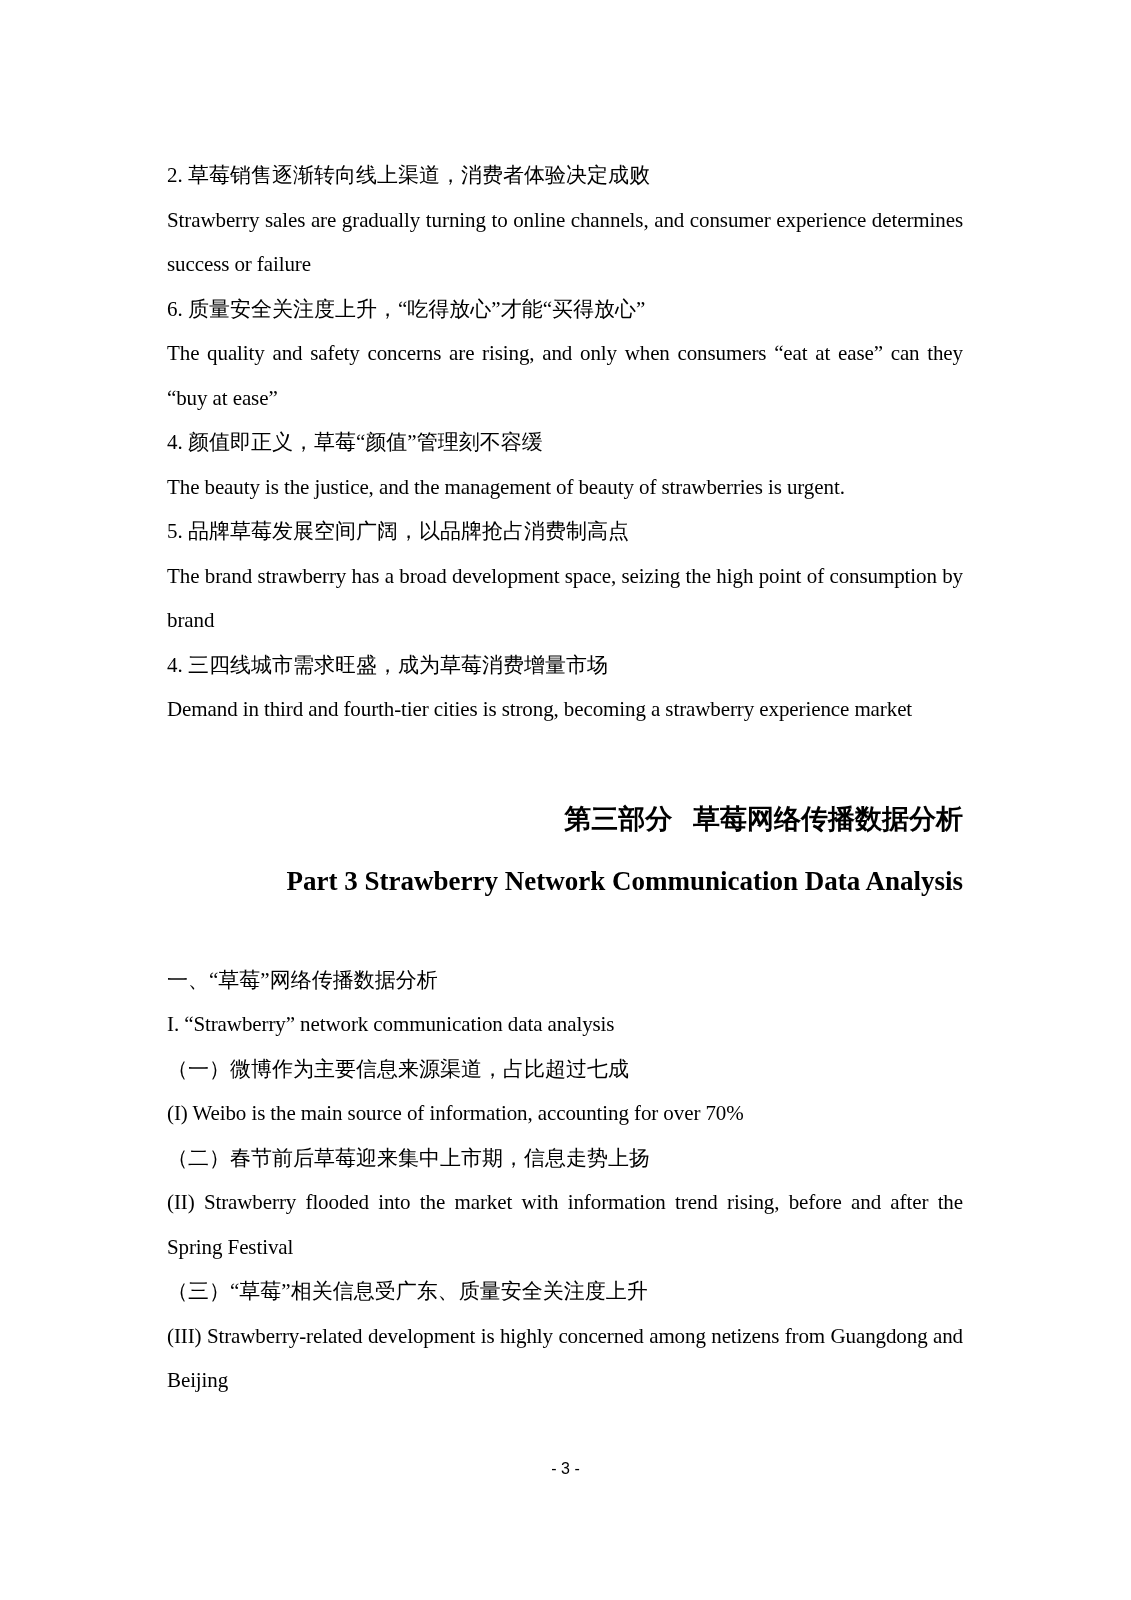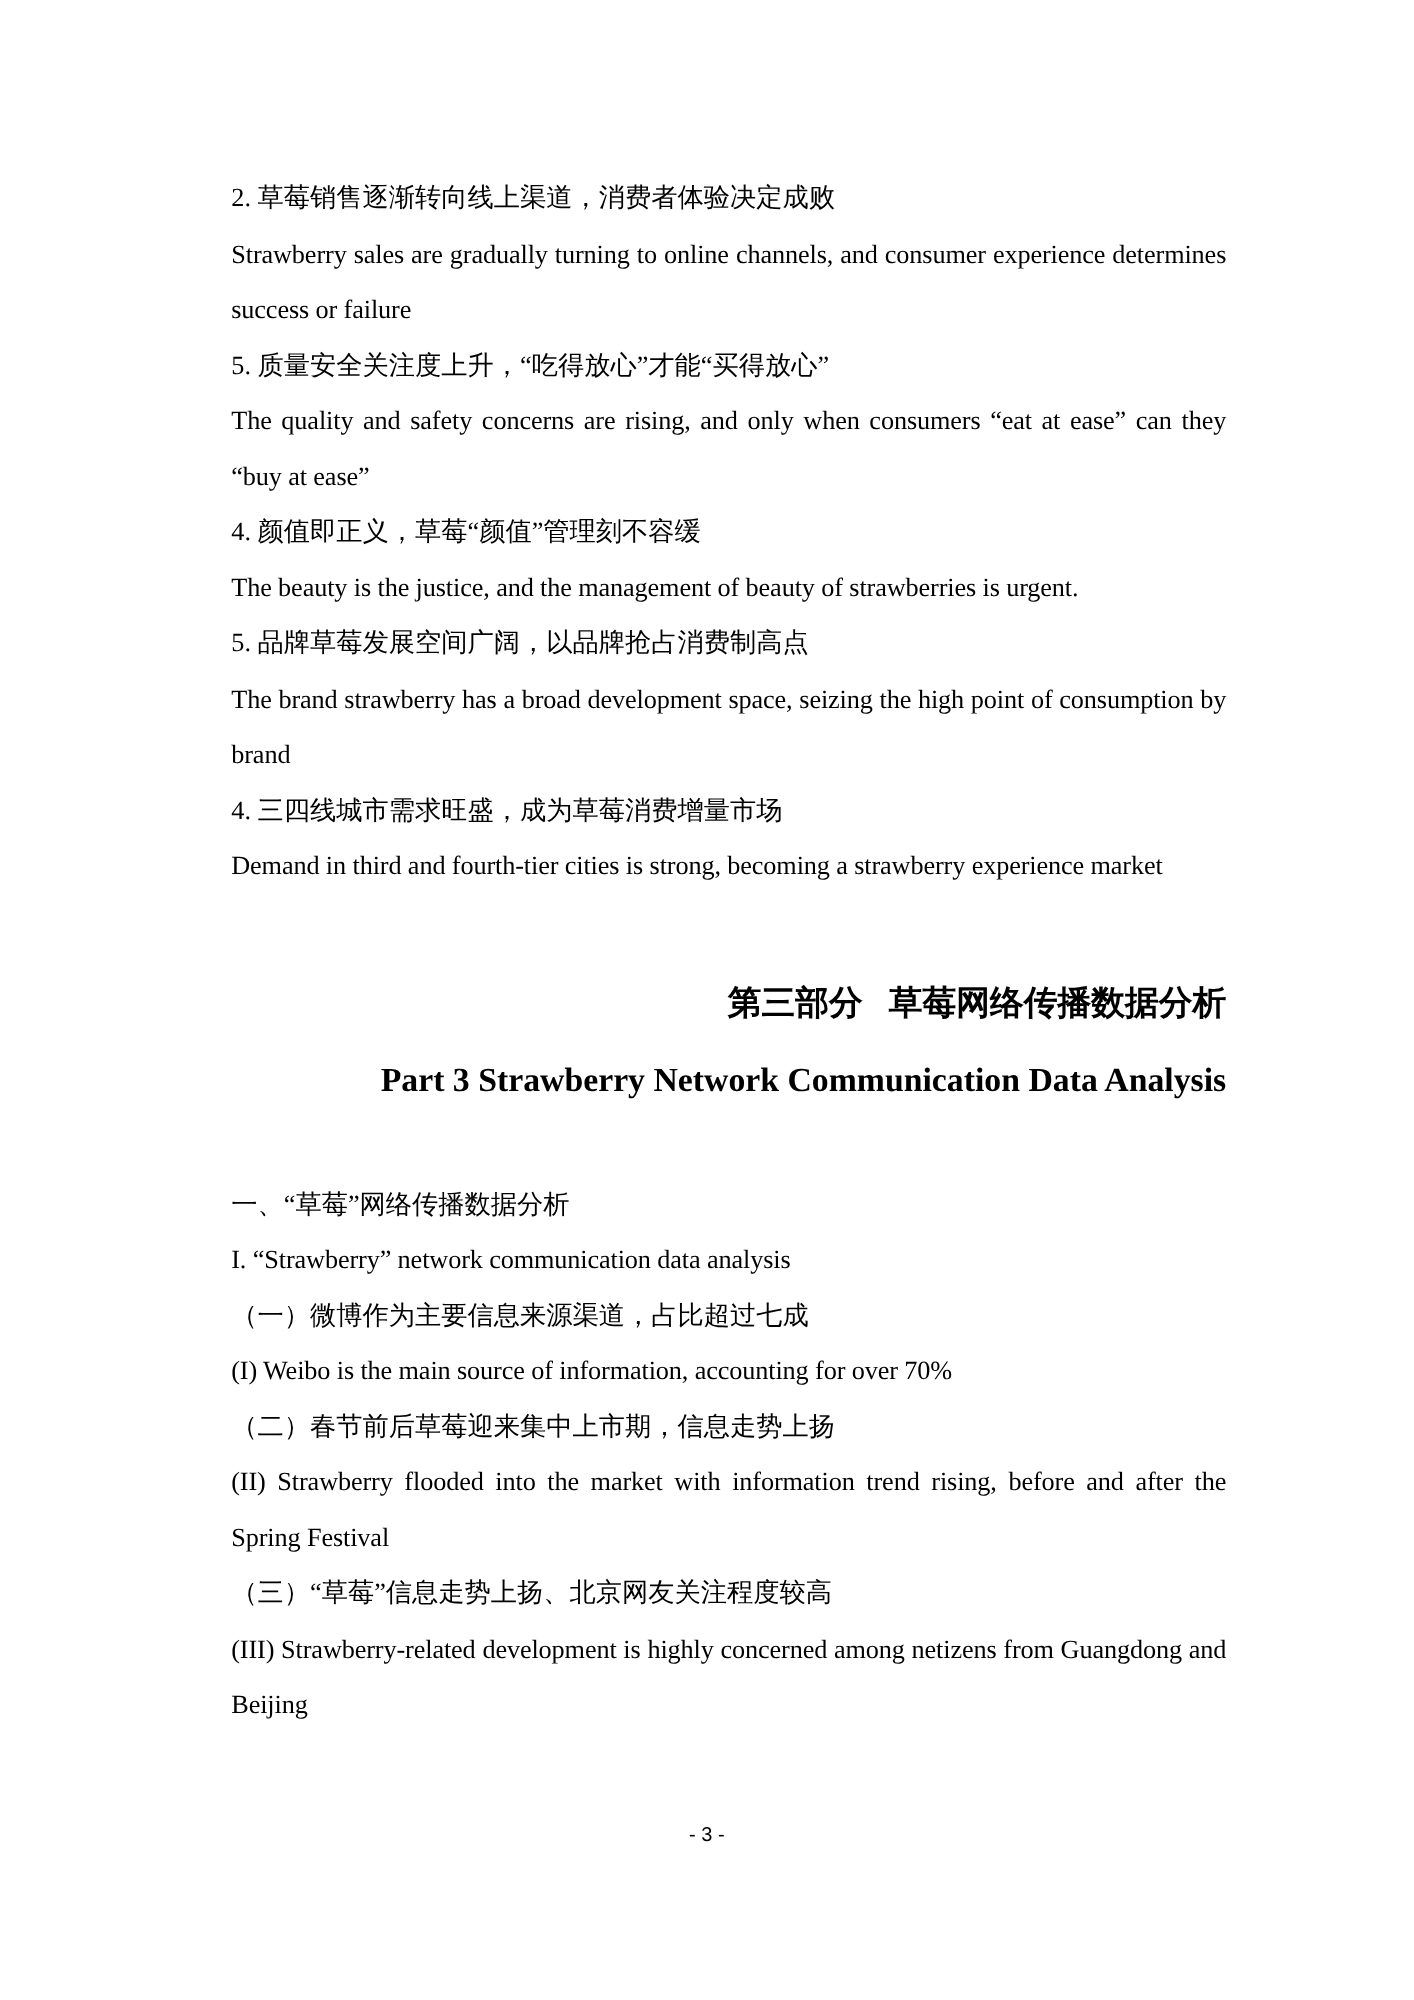--- a/index.html
+++ b/index.html
@@ -12,23 +12,22 @@
     width: 1131px;
     height: 1600px;
     background: #ffffff;
     color: #000000;
     font-family: "Liberation Serif", "DejaVu Serif", serif;
     overflow: hidden;
   }
   .content {
     position: absolute;
     left: 167px;
-    top: 136px;
+    top: 153px;
     width: 796px;
-    margin-left: 18px;
   }
   .content p {
     margin: 0;
     font-size: 21px;
     line-height: 44.5px;
   }
   .p-zh {
     text-align: left;
   }
   .p-en {
@@ -66,39 +65,39 @@
   }
 </style>
 </head>
 <body>
 
 <div class="page">
   <div class="content">
 
     <p class="p-zh">2. 草莓销售逐渐转向线上渠道，消费者体验决定成败</p>
     <p class="p-en">Strawberry sales are gradually turning to online channels, and consumer experience determines success or failure</p>
-    <p class="p-zh">5. 质量安全关注度上升，“吃得放心”才能“买得放心”</p>
+    <p class="p-zh">6. 质量安全关注度上升，“吃得放心”才能“买得放心”</p>
     <p class="p-en">The quality and safety concerns are rising, and only when consumers “eat at ease” can they “buy at ease”</p>
     <p class="p-zh">4. 颜值即正义，草莓“颜值”管理刻不容缓</p>
     <p class="p-en">The beauty is the justice, and the management of beauty of strawberries is urgent.</p>
     <p class="p-zh">5. 品牌草莓发展空间广阔，以品牌抢占消费制高点</p>
     <p class="p-en">The brand strawberry has a broad development space, seizing the high point of consumption by brand</p>
     <p class="p-zh">4. 三四线城市需求旺盛，成为草莓消费增量市场</p>
     <p class="p-en">Demand in third and fourth-tier cities is strong, becoming a strawberry experience market</p>
 
     <h1 class="h-zh">第三部分 草莓网络传播数据分析</h1>
     <h2 class="h-en">Part 3 Strawberry Network Communication Data Analysis</h2>
 
     <div class="section-body">
       <p class="p-zh">一、“草莓”网络传播数据分析</p>
       <p class="p-en">I. “Strawberry” network communication data analysis</p>
       <p class="p-zh">（一）微博作为主要信息来源渠道，占比超过七成</p>
       <p class="p-en">(I) Weibo is the main source of information, accounting for over 70%</p>
       <p class="p-zh">（二）春节前后草莓迎来集中上市期，信息走势上扬</p>
       <p class="p-en">(II) Strawberry flooded into the market with information trend rising, before and after the Spring Festival</p>
-      <p class="p-zh">（三）“草莓”信息走势上扬、北京网友关注程度较高</p>
+      <p class="p-zh">（三）“草莓”相关信息受广东、质量安全关注度上升</p>
       <p class="p-en">(III) Strawberry-related development is highly concerned among netizens from Guangdong and Beijing</p>
     </div>
 
   </div>
 
   <div class="footer">- 3 -</div>
 </div>
 
 </body></html>

